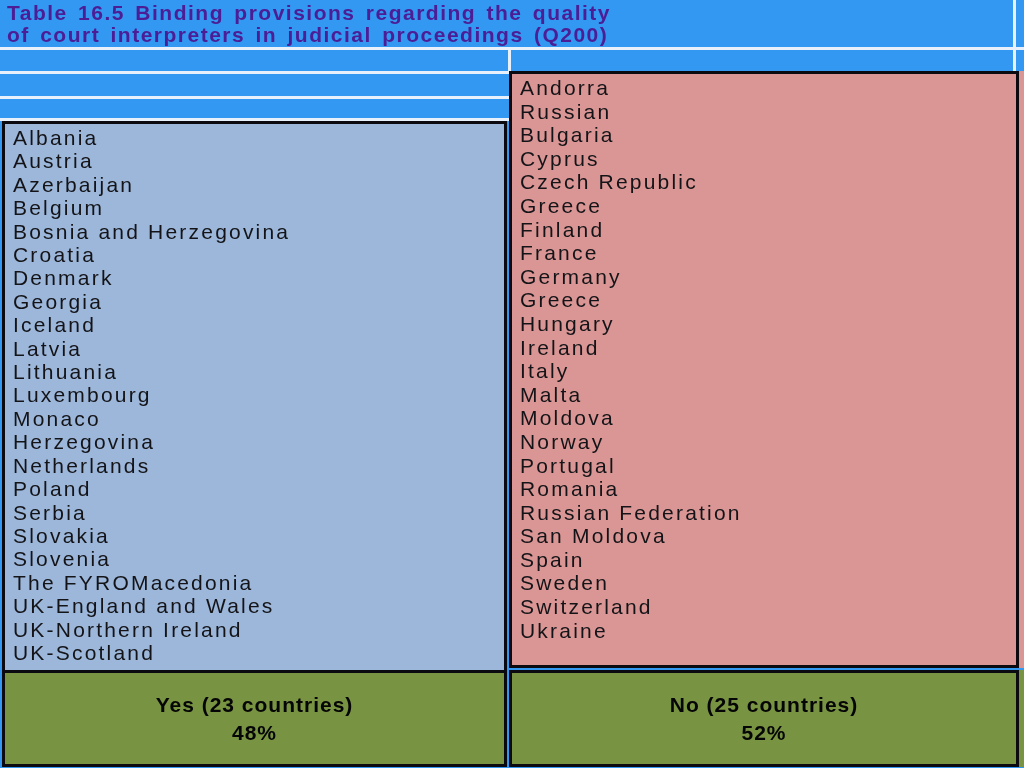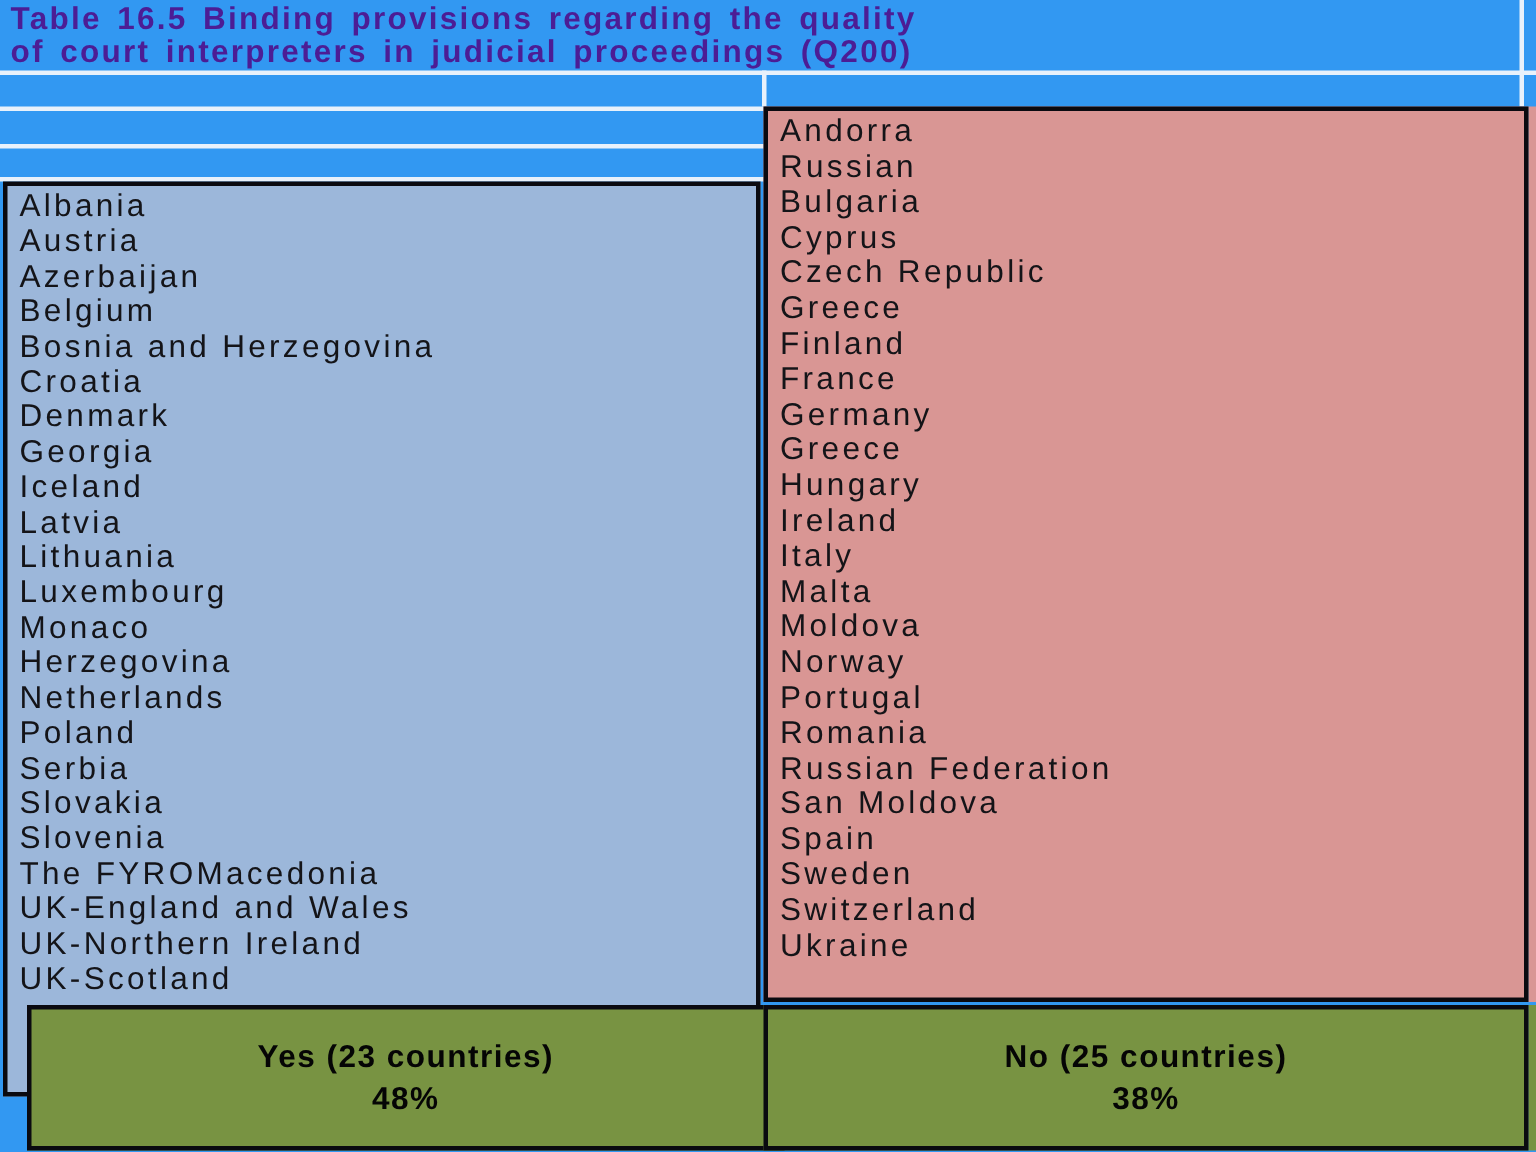--- a/index.html
+++ b/index.html
@@ -45,21 +45,21 @@
   .no-bleed{left:1019px;top:71px;width:5px;height:597px;background:#D99694;}
   .no-footer-bleed{left:1019px;top:670px;width:5px;height:97px;background:#789342;}
   
   .footer{
     position:absolute;box-sizing:border-box;top:670px;height:97px;
     background:#789342;border:3px solid #0A0A10;
     display:flex;flex-direction:column;align-items:center;justify-content:center;
     font-weight:bold;font-size:21px;line-height:28px;letter-spacing:1px;
     color:#050505;text-align:center;
   }
-  .yes-footer{left:2px;width:505px;margin-left:16px;}
+  .yes-footer{left:2px;width:505px;}
   .no-footer{left:509px;width:510px;}
 </style>
 </head>
 <body>
 
 <div class="title">
   <div>Table 16.5 Binding provisions regarding the quality</div>
   <div>of court interpreters in judicial proceedings (Q200)</div>
 </div>
 
@@ -126,14 +126,14 @@
     <div class="country">Ukraine</div>
   </div>
 
 <div class="footer yes-footer">
   <div>Yes (23 countries)</div>
   <div>48%</div>
 </div>
 
 <div class="footer no-footer">
   <div>No (25 countries)</div>
-  <div>38%</div>
+  <div>52%</div>
 </div>
 
 </body></html>

